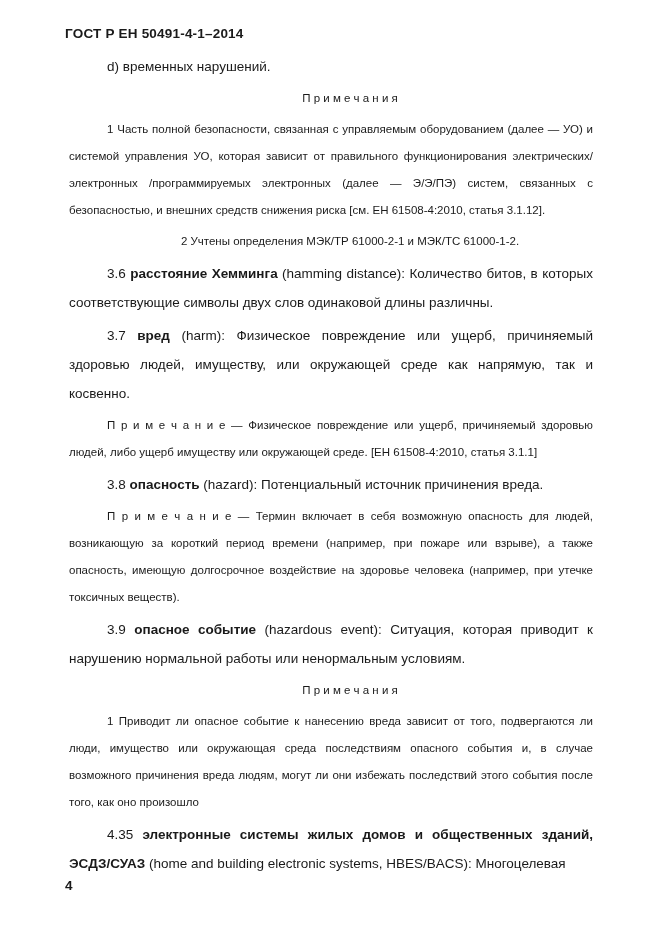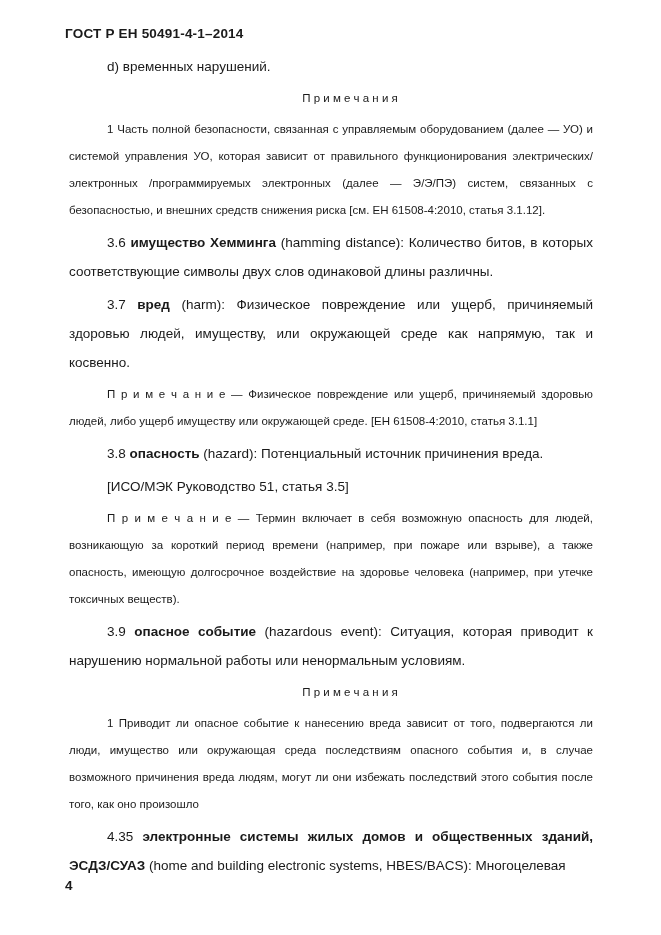--- a/index.html
+++ b/index.html
@@ -55,30 +55,30 @@
 <div class="page">
 
   <div class="doc-header">ГОСТ Р ЕН 50491-4-1–2014</div>
 
   <p class="para left">d) временных нарушений.</p>
 
   <p class="note indent left">П р и м е ч а н и я</p>
 
   <p class="note indent">1 Часть полной безопасности, связанная с управляемым оборудованием (далее — УО) и системой управления УО, которая зависит от правильного функционирования электрических/электронных /программируемых электронных (далее — Э/Э/ПЭ) систем, связанных с безопасностью, и внешних средств снижения риска [см. ЕН 61508-4:2010, статья 3.1.12].</p>
 
+  <p class="note indent left">2 Учтены определения МЭК/ТР 61000-2-1 и МЭК/ТС 61000-1-2.</p>
 
-  <p class="para"><span>3.6 </span><b>имущество Хемминга</b><span> (hamming distance): Количество битов, в которых соответствующие символы двух слов одинаковой длины различны.</span></p>
+  <p class="para"><span>3.6 </span><b>расстояние Хемминга</b><span> (hamming distance): Количество битов, в которых соответствующие символы двух слов одинаковой длины различны.</span></p>
 
   <p class="para"><span>3.7 </span><b>вред</b><span> (harm): Физическое повреждение или ущерб, причиняемый здоровью людей, имуществу, или окружающей среде как напрямую, так и косвенно.</span></p>
 
   <p class="note indent"><span>П р и м е ч а н и е </span><span>— Физическое повреждение или ущерб, причиняемый здоровью людей, либо ущерб имуществу или окружающей среде. [ЕН 61508-4:2010, статья 3.1.1]</span></p>
 
   <p class="para"><span>3.8 </span><b>опасность</b><span> (hazard): Потенциальный источник причинения вреда.</span></p>
 
-  <p class="para left">[ИСО/МЭК Руководство 51, статья 3.5]</p>
 
 
   <p class="note indent"><span>П р и м е ч а н и е </span><span>— Термин включает в себя возможную опасность для людей, возникающую за короткий период времени (например, при пожаре или взрыве), а также опасность, имеющую долгосрочное воздействие на здоровье человека (например, при утечке токсичных веществ).</span></p>
 
   <p class="para"><span>3.9 </span><b>опасное событие</b><span> (hazardous event): Ситуация, которая приводит к нарушению нормальной работы или ненормальным условиям.</span></p>
 
   <p class="note indent left">П р и м е ч а н и я</p>
 
   <p class="note indent">1 Приводит ли опасное событие к нанесению вреда зависит от того, подвергаются ли люди, имущество или окружающая среда последствиям опасного события и, в случае возможного причинения вреда людям, могут ли они избежать последствий этого события после того, как оно произошло</p>
 

